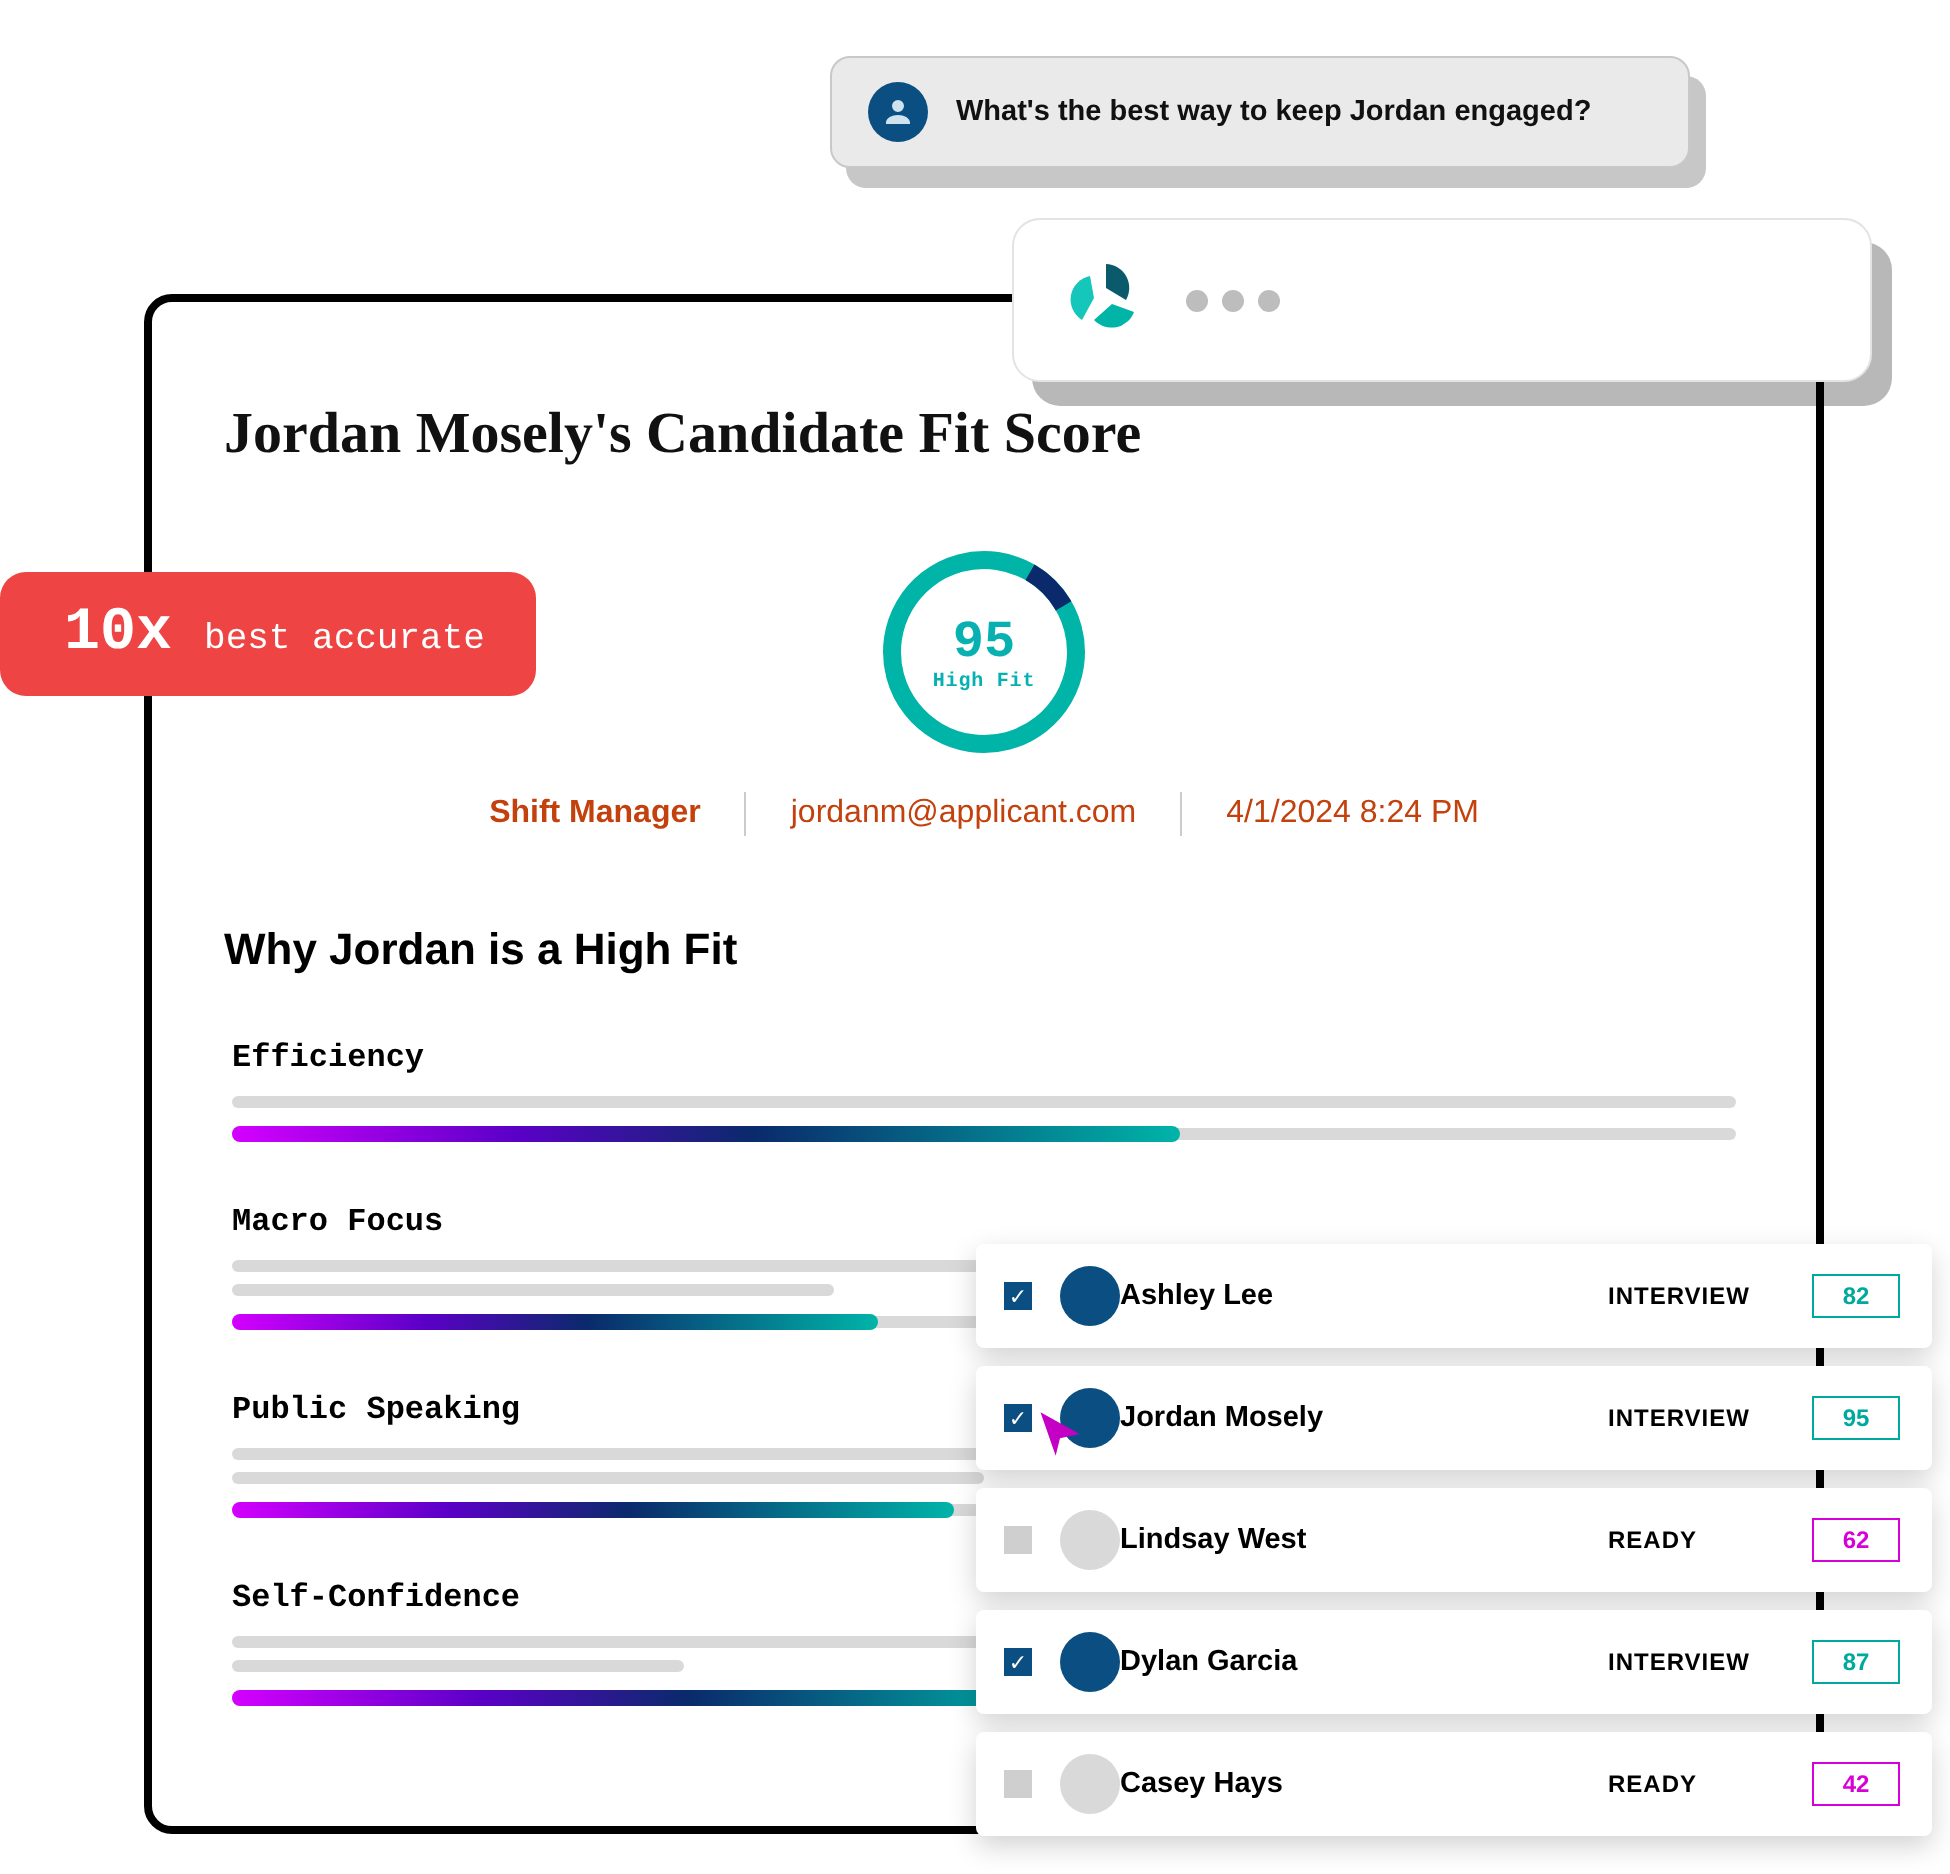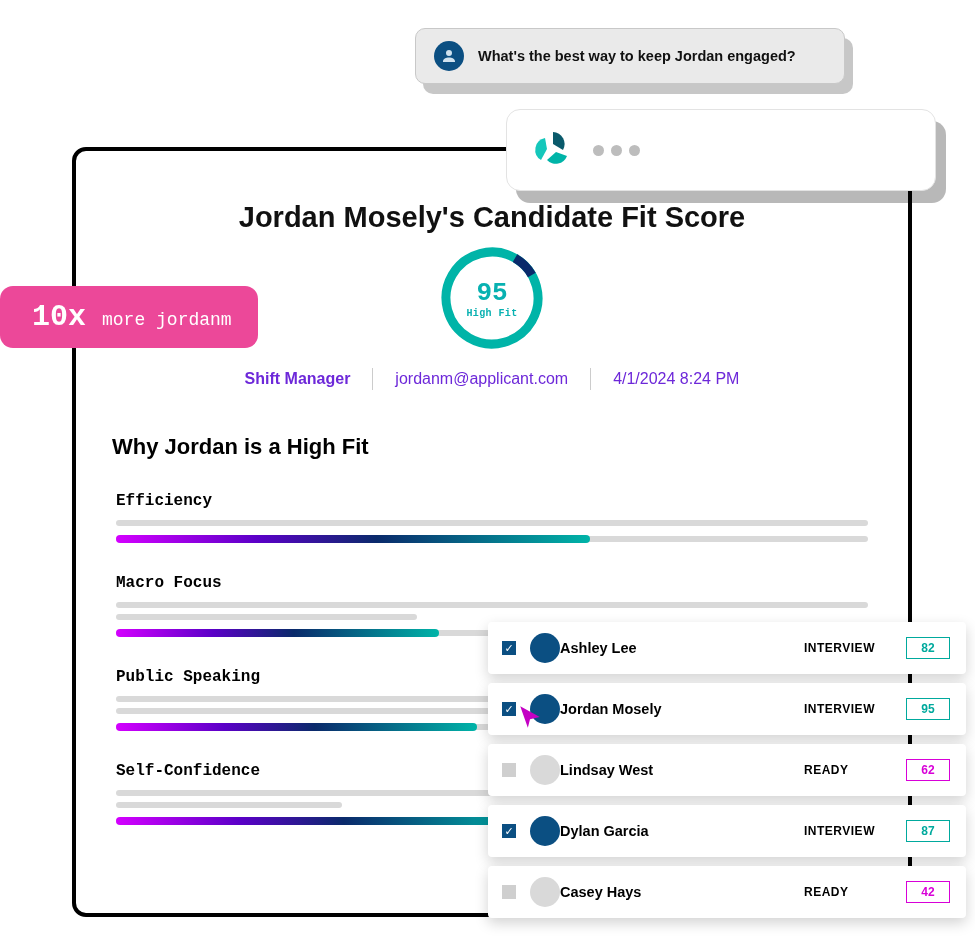--- a/index.html
+++ b/index.html
@@ -15,25 +15,25 @@
   .report-card {
     position: absolute;
     top: 147px; left: 72px;
     width: 840px; height: 770px;
     background: #fff;
     border: 4px solid #000;
     border-radius: 14px;
     padding: 50px 36px 36px 36px;
   }
   .report-title {
-    text-align: center;
     font-size: 29px;
     font-weight: 700;
     color: #111;
-    margin-bottom: 12px;
+    margin-bottom: 40px;
+    font-family: Liberation Serif, serif;
   }
   .score-ring {
     width: 104px; height: 104px;
     margin: 0 auto 18px auto;
     position: relative;
   }
   .score-ring svg { transform: rotate(-60deg); }
   .score-center {
     position: absolute; inset: 0;
     display: flex; flex-direction: column;
@@ -43,21 +43,21 @@
   .score-label  { font-size: 10px; font-weight: 700; color: #08b1b1; font-family: "Courier New", monospace; letter-spacing: .4px; }
 
   .info-line {
     display: flex;
     justify-content: center;
     align-items: center;
     gap: 0;
     font-size: 16px;
     margin-bottom: 44px;
   }
-  .info-line span { padding: 0 22px; color: #6d28d9; }
+  .info-line span { padding: 0 22px; color: #c2410c; }
   .info-line span:first-child { font-weight: 700; }
   .info-line .sep { width: 1px; height: 22px; background: #ccc; padding: 0; }
 
   .section-heading {
     font-size: 22px;
     font-weight: 700;
     margin-bottom: 30px;
   }
 
   .trait { margin-bottom: 26px; padding: 0 4px; }
@@ -78,21 +78,21 @@
   }
   .trait-fill {
     position: absolute; top:-1px; left:0; height: 8px; border-radius: 4px;
     background: linear-gradient(90deg, #d400ff 0%, #5a00c7 30%, #0a2a6b 55%, #00b4a8 100%);
   }
 
   
   .accuracy-badge {
     position: absolute;
     top: 286px; left: 0;
-    background: #ec4899;
+    background: #ef4444;
     color: #fff;
     border-radius: 13px;
     padding: 14px 26px 14px 32px;
     display: flex; align-items: baseline; gap: 16px;
     font-family: "Courier New", monospace;
   }
   .accuracy-badge .big { font-size: 30px; font-weight: 700; }
   .accuracy-badge .small { font-size: 18px; }
 
   
@@ -253,21 +253,21 @@
         <div class="ph w30"></div>
     </div>
     <div class="trait-bar">
       <div class="trait-fill" style="width:55%"></div>
     </div>
   </div>
 </div>
 
 <div class="accuracy-badge">
   <span class="big">10x</span>
-  <span class="small">more jordanm</span>
+  <span class="small">best accurate</span>
 </div>
 
 <div class="chat-bubble">
   <span class="avatar-icon">
     <svg width="18" height="18" viewBox="0 0 24 24">
         <path fill="#cfe2ef" d="M12 12a4 4 0 1 0-4-4 4 4 0 0 0 4 4zm0 2c-4 0-8 2-8 5v1h16v-1c0-3-4-5-8-5z"></path>
       </svg>
   </span>
   <span class="chat-text">What's the best way to keep Jordan engaged?</span>
 </div>

